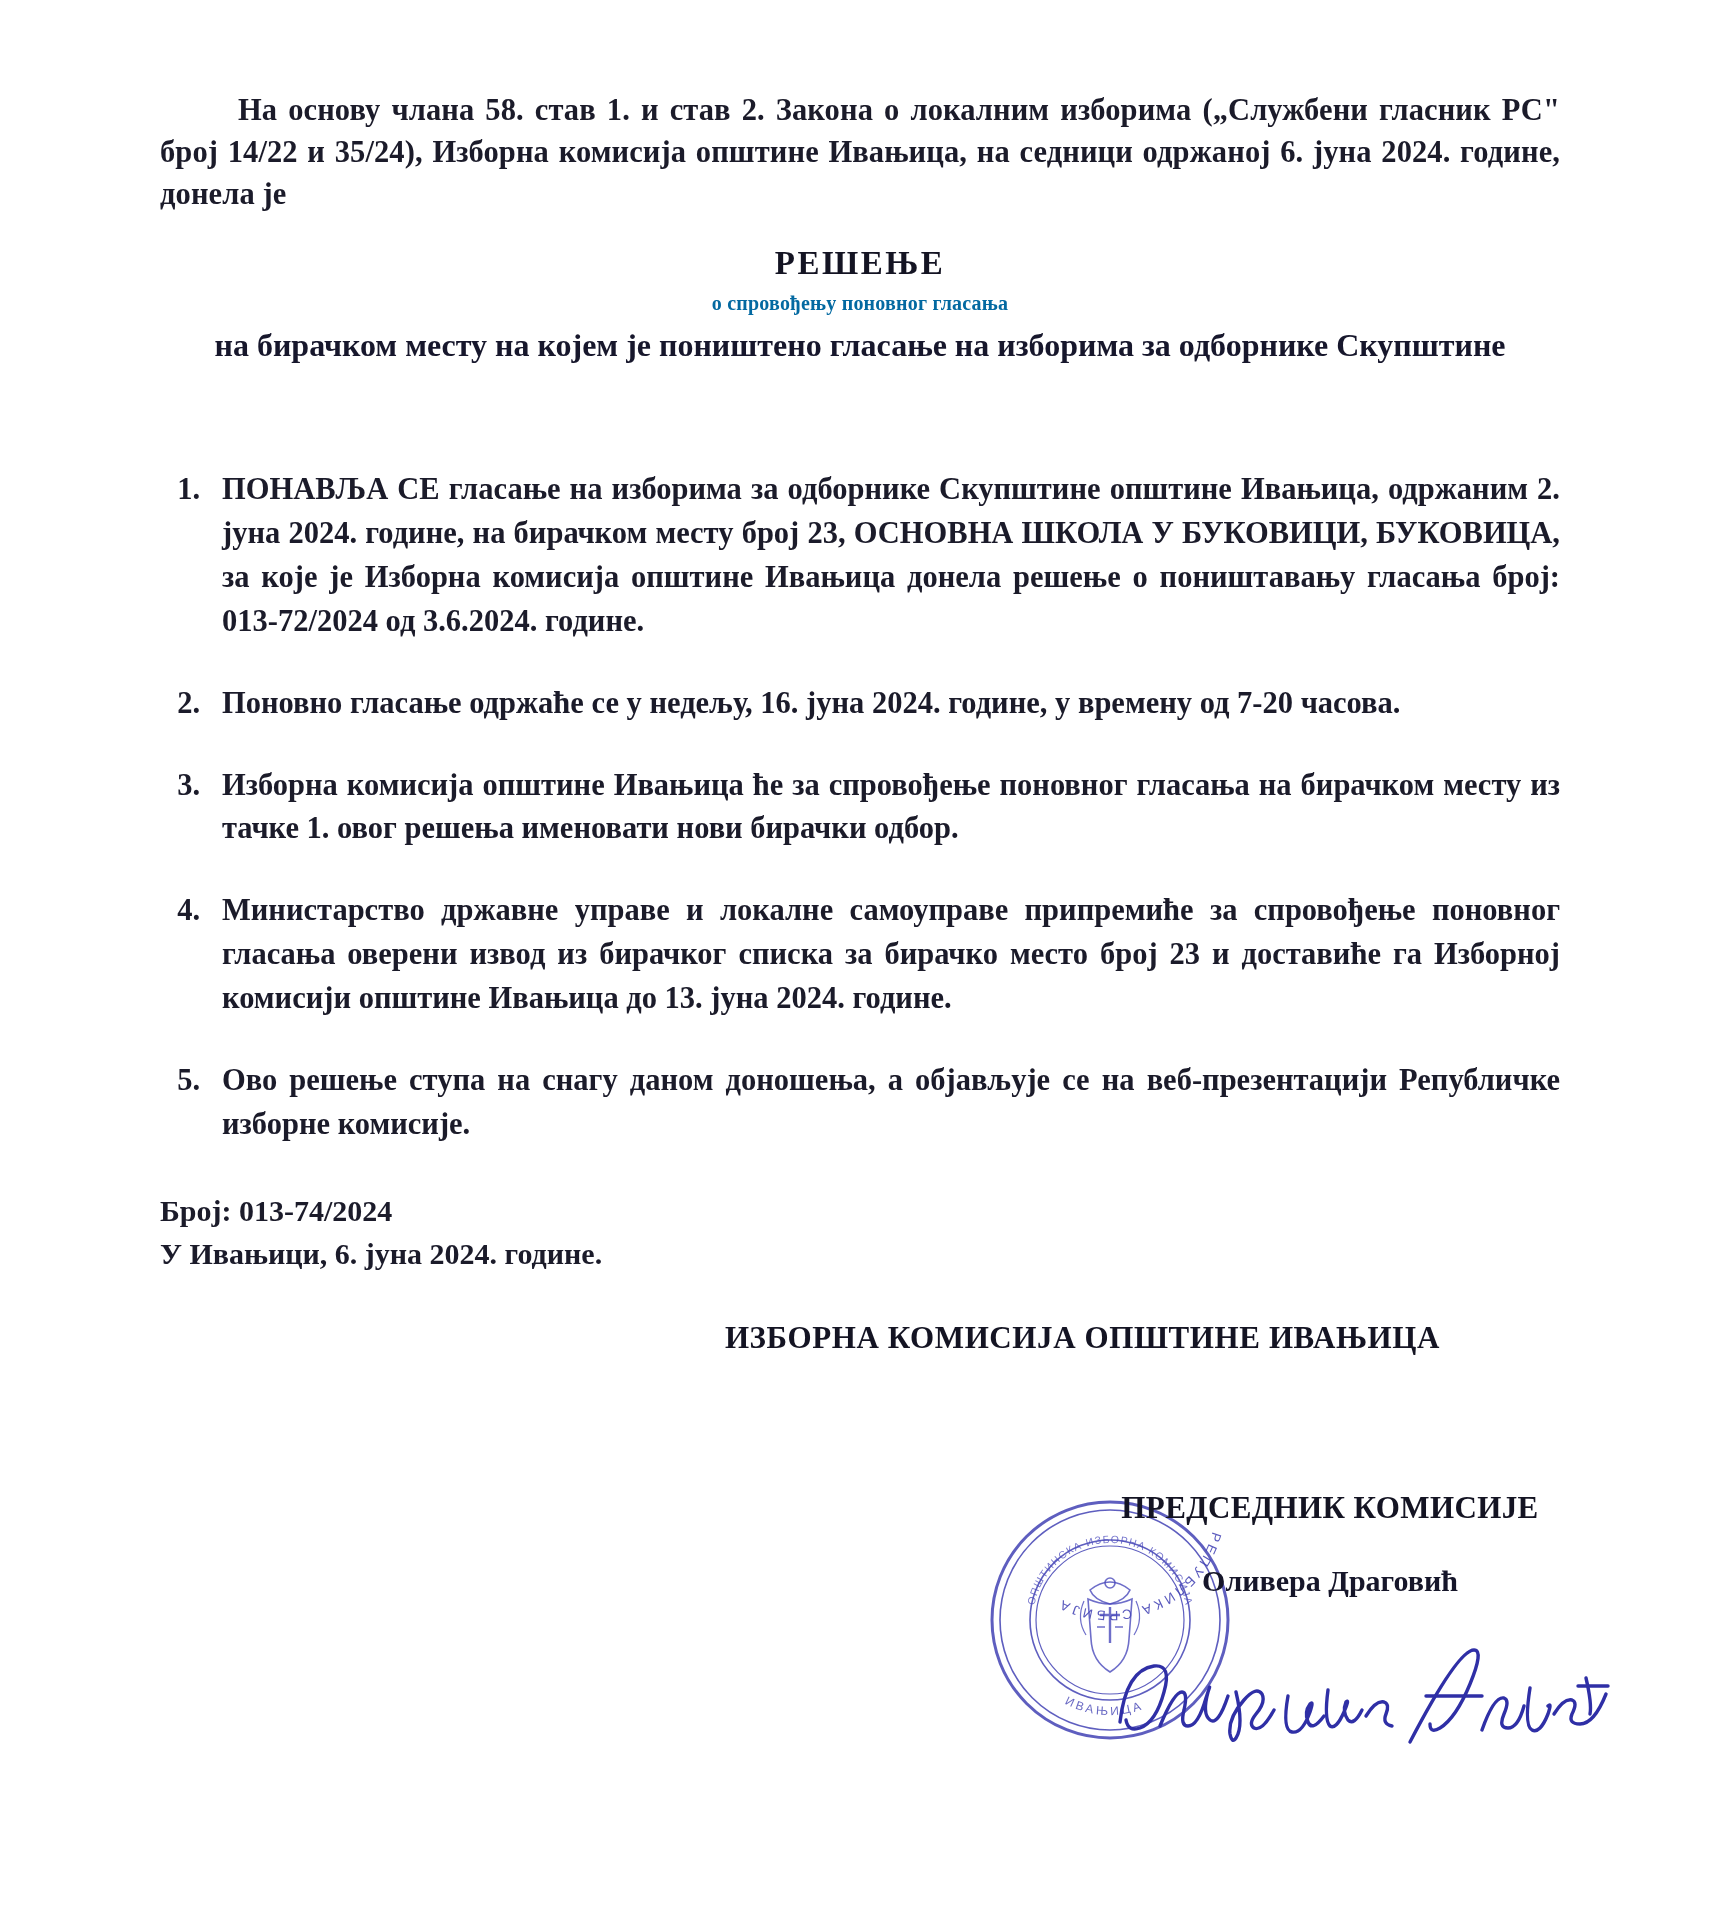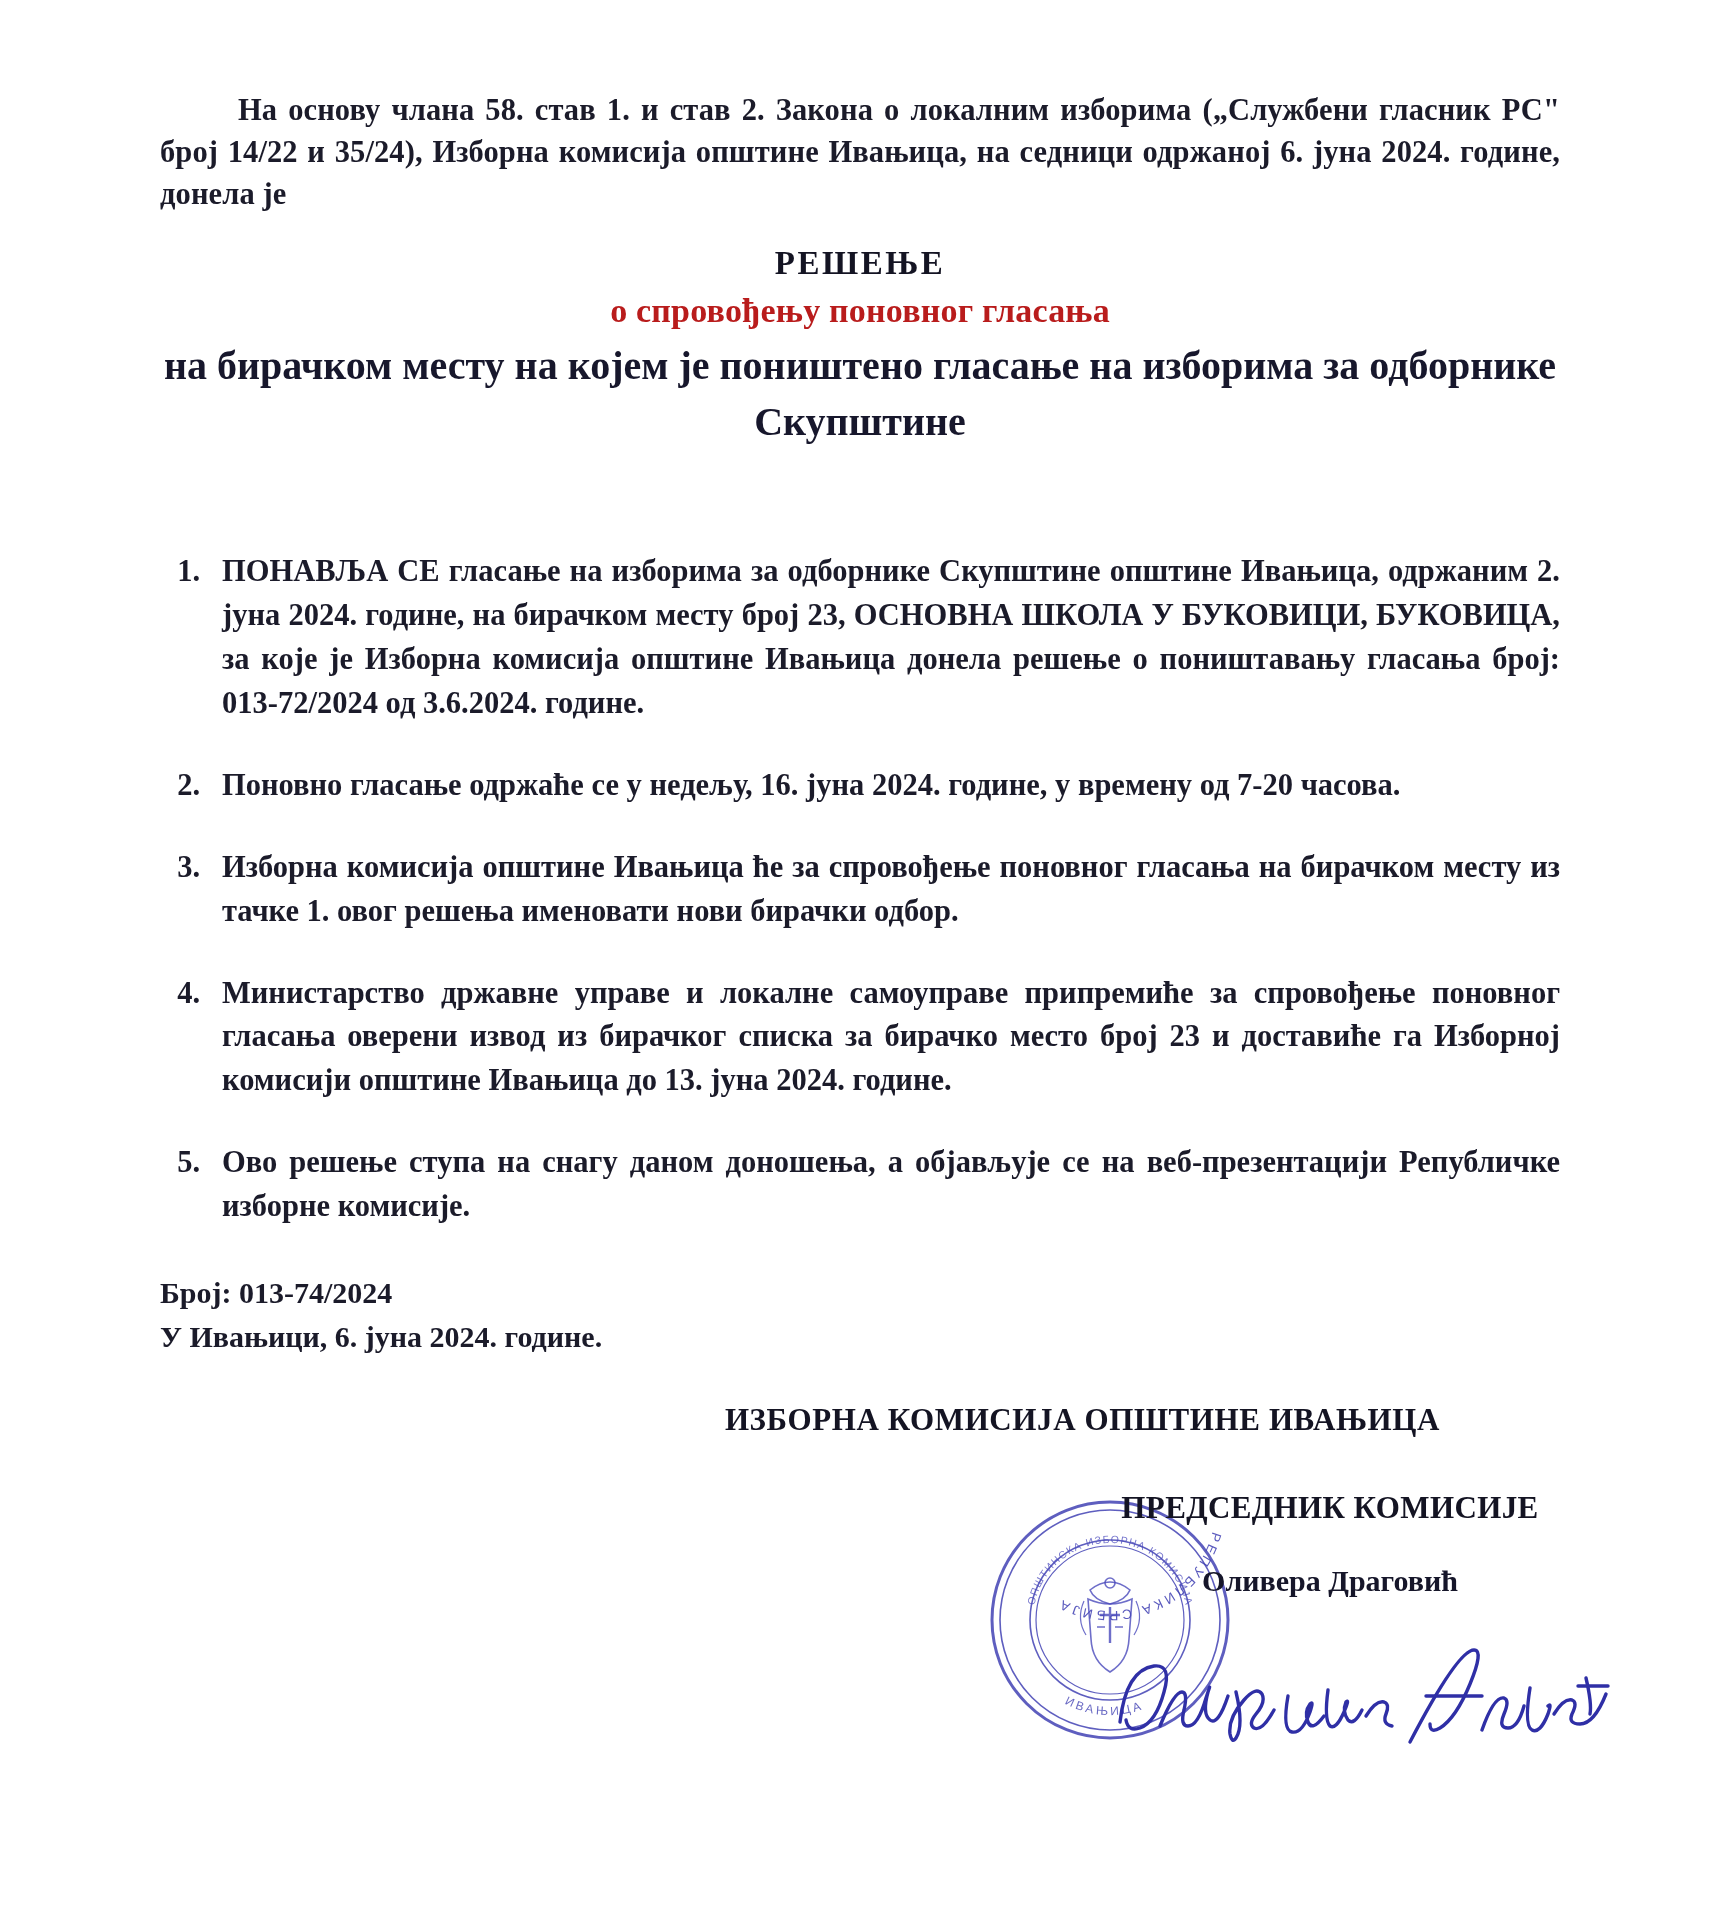--- a/index.html
+++ b/index.html
@@ -43,28 +43,28 @@
     margin-top: 28px;
     text-align: center;
   }
   .doc-title {
     font-size: 33px;
     font-weight: bold;
     letter-spacing: 2.5px;
     color: #141423;
   }
   .doc-subtitle {
-    font-size: 34px;
+    font-size: 20px;
     font-weight: bold;
     margin-top: 10px;
     letter-spacing: 0.2px;
-    color: #b91c1c;
+    color: #0369a1;
   }
   .doc-sub2 {
-    font-size: 40px;
+    font-size: 32px;
     font-weight: 600;
     margin-top: 8px;
     line-height: 1.4;
     color: #17172c;
   }
   .doc-sub2 .l2 { display: block; }
 
   .list {
     margin-top: 100px;
     padding: 0;

